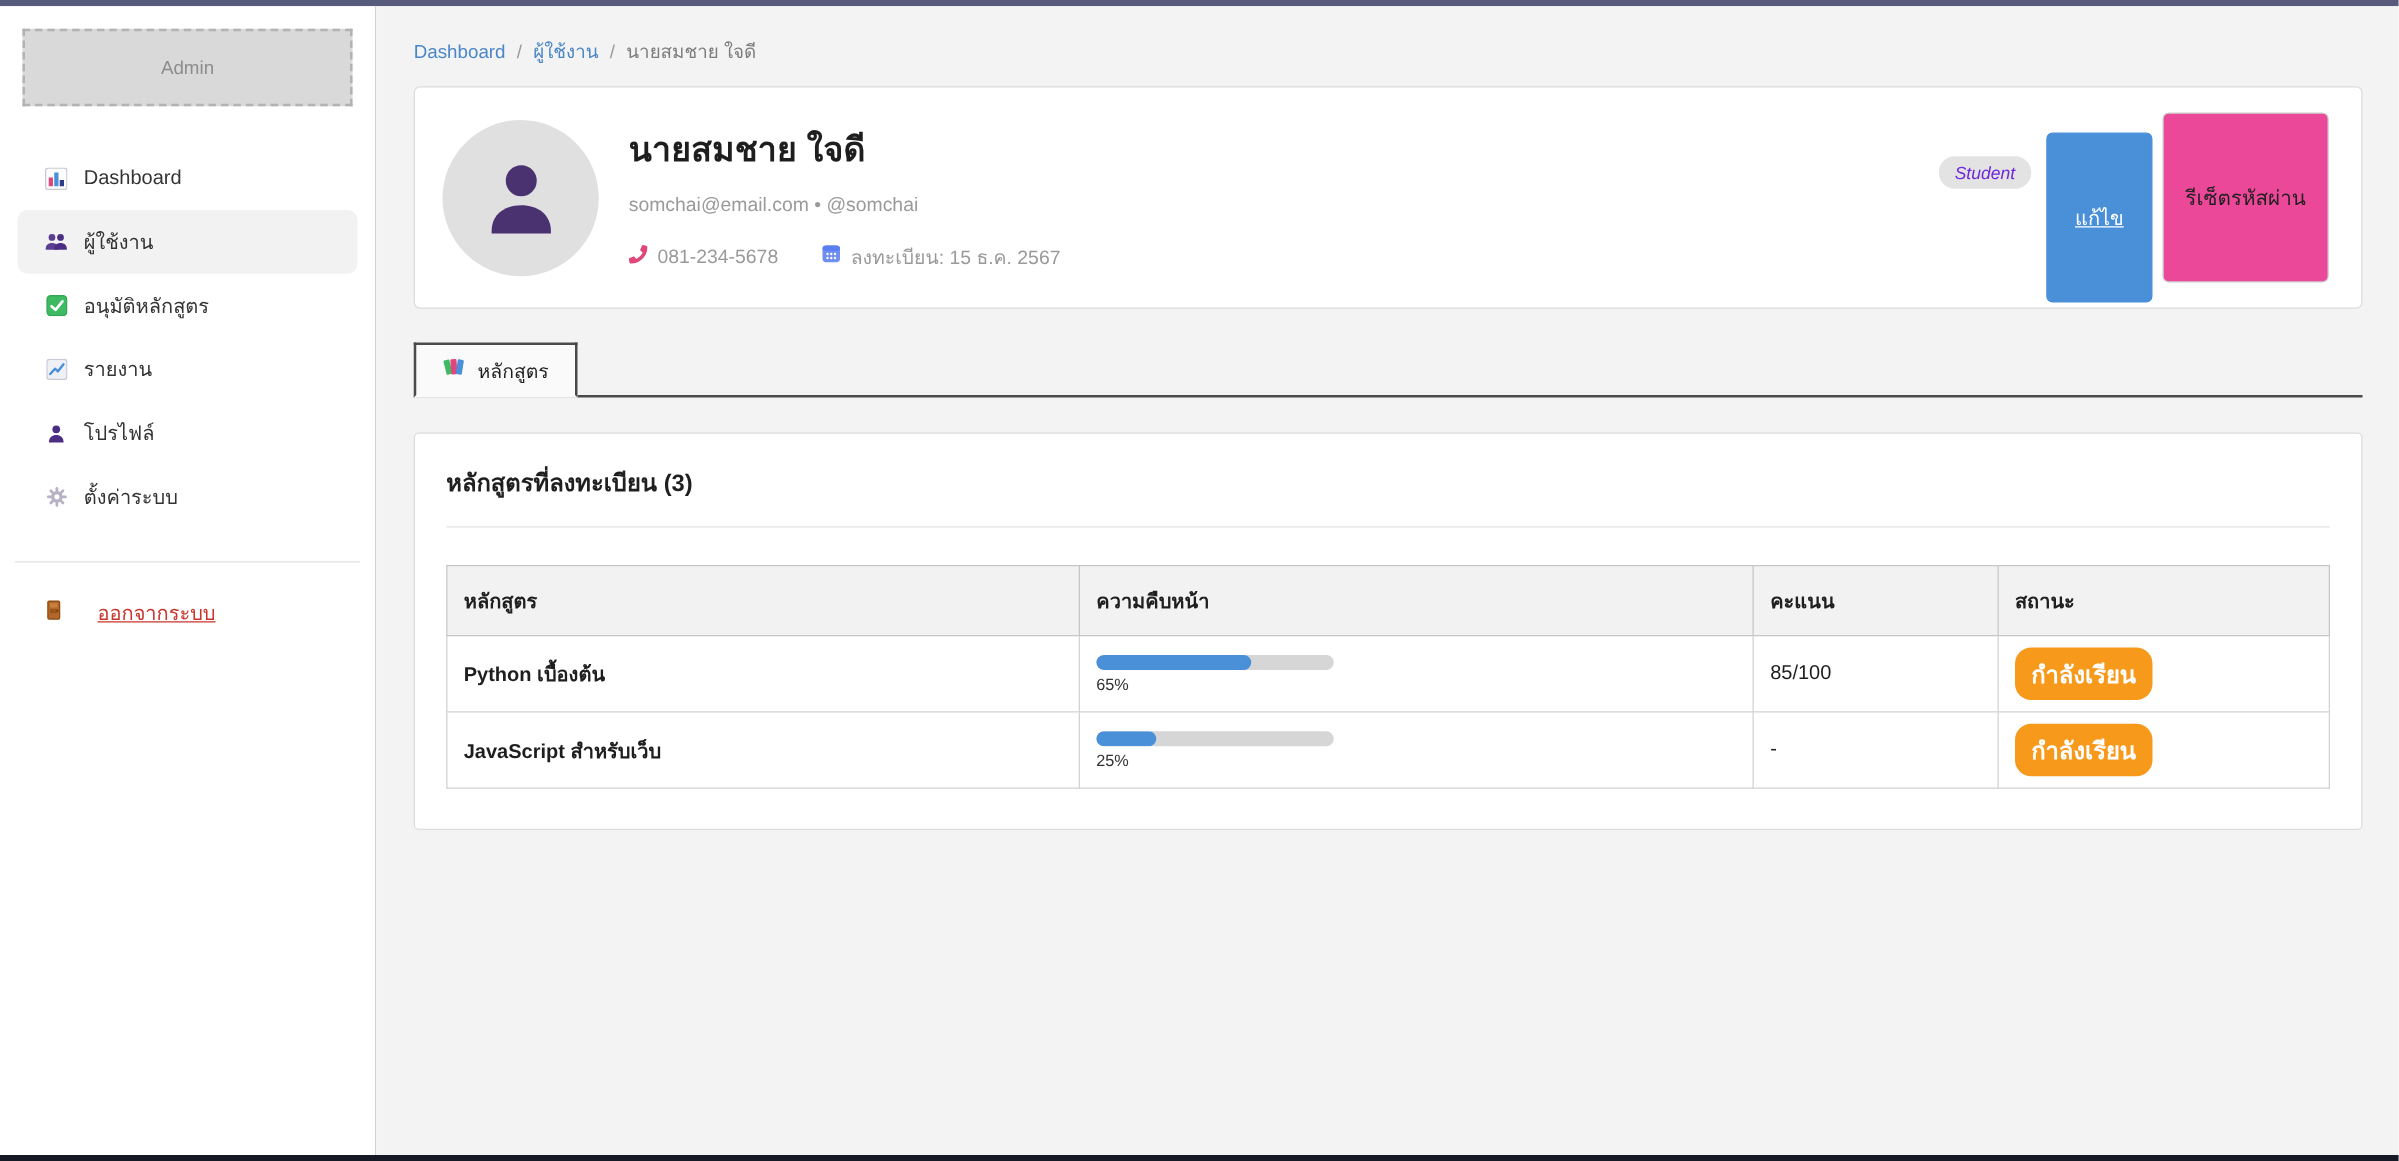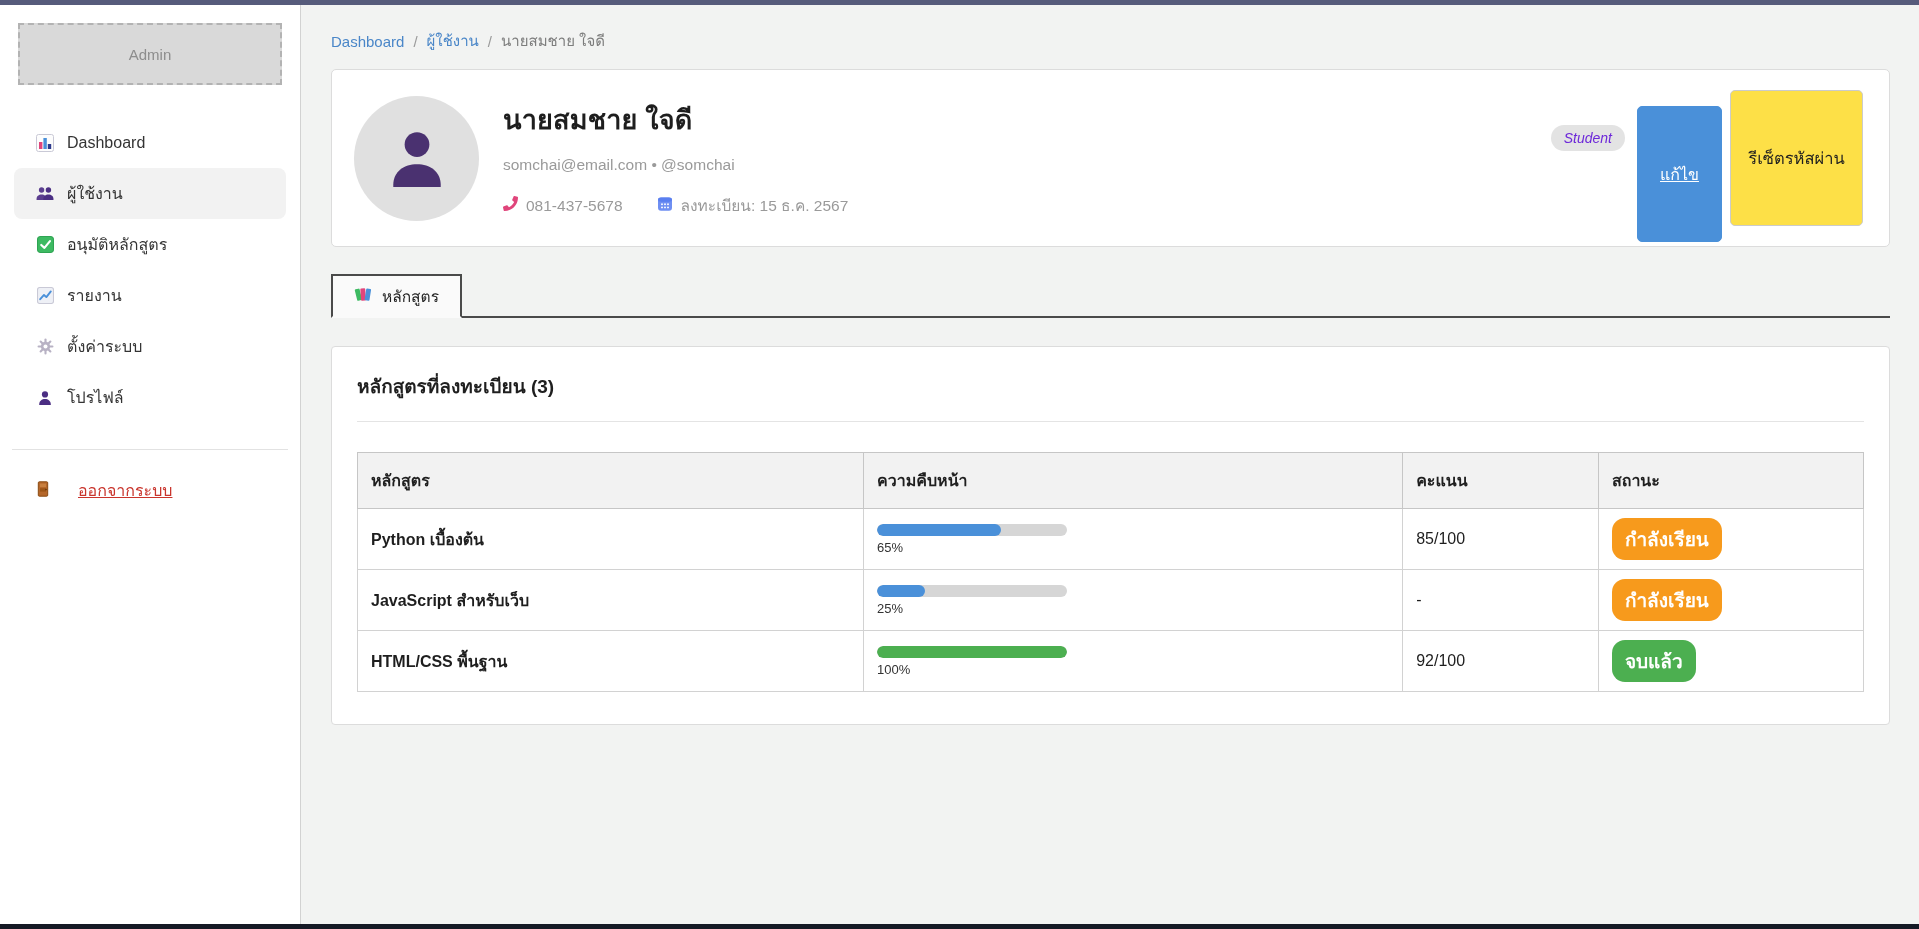--- a/index.html
+++ b/index.html
@@ -60,21 +60,21 @@
     padding:5px 13px; border-radius:14px; margin-right:4px; transform:translateY(-20px);font-style:italic;
   }
   .btn-edit {
     width:85px; height:136px; background:#4a90d9; border:1px solid #4a90d9; border-radius:5px;
     color:#fff; font-size:16px; text-decoration:underline; cursor:pointer;
     display:flex; align-items:center; justify-content:center;
     font-family:inherit;
     margin-top:32px;
   }
   .btn-reset {
-    width:133px; height:136px; background:#fde047; border:1px solid #cbcbcb; border-radius:5px;
+    width:133px; height:136px; background:#ec4899; border:1px solid #cbcbcb; border-radius:5px;
     color:#1f1f1f; font-size:16.5px; cursor:pointer;
     display:flex; align-items:center; justify-content:center;
     font-family:Liberation Mono, monospace;
   }
 
   
   .tab-row { margin-top:27px; border-bottom:2px solid #4a4a4a; display:flex; height:44px; }
   .tab {
     display:inline-flex; align-items:center; gap:9px; padding:0 21px;
     background:#fafafa; border:2px solid #4a4a4a; border-bottom:2px solid #fafafa;
@@ -153,41 +153,41 @@
           <span class="icn">
             <svg viewBox="0 0 16 16" width="17" height="17">
                 <rect x="0.5" y="0.5" width="15" height="15" rx="2" fill="#eef0f6" stroke="#c9c9d6"></rect>
                 <polyline points="3,11.5 6.6,7.5 8.8,9.5 13,4.2" fill="none" stroke="#4a90d9" stroke-width="1.8" stroke-linecap="round" stroke-linejoin="round"></polyline>
               </svg>
           </span>
           <span>รายงาน</span>
         </div>
         <div class="nav-item">
           <span class="icn">
+            <svg viewBox="0 0 16 16" width="16" height="16" fill="#4b2e83">
+                <circle cx="8" cy="4.4" r="3.1"></circle>
+                <path d="M2.2 14.2c0-3.3 2.7-5.3 5.8-5.3s5.8 2 5.8 5.3v.8H2.2z"></path>
+              </svg>
+          </span>
+          <span>โปรไฟล์</span>
+        </div>
+        <div class="nav-item">
+          <span class="icn">
             <svg viewBox="0 0 16 16" width="17" height="17">
                 <g fill="#b8b2c4">
                   <rect x="7" y="0.5" width="2" height="15" rx="1"></rect>
                   <rect x="7" y="0.5" width="2" height="15" rx="1" transform="rotate(45 8 8)"></rect>
                   <rect x="7" y="0.5" width="2" height="15" rx="1" transform="rotate(90 8 8)"></rect>
                   <rect x="7" y="0.5" width="2" height="15" rx="1" transform="rotate(135 8 8)"></rect>
                   <circle cx="8" cy="8" r="4.4"></circle>
                 </g>
                 <circle cx="8" cy="8" r="1.9" fill="#fff"></circle>
               </svg>
           </span>
           <span>ตั้งค่าระบบ</span>
-        </div>
-        <div class="nav-item">
-          <span class="icn">
-            <svg viewBox="0 0 16 16" width="16" height="16" fill="#4b2e83">
-                <circle cx="8" cy="4.4" r="3.1"></circle>
-                <path d="M2.2 14.2c0-3.3 2.7-5.3 5.8-5.3s5.8 2 5.8 5.3v.8H2.2z"></path>
-              </svg>
-          </span>
-          <span>โปรไฟล์</span>
         </div>
       </nav>
 
       <div class="sidebar-divider"></div>
 
       <a class="logout">
         <span class="icn">
           <svg viewBox="0 0 14 16" width="14" height="16">
               <rect x="2.3" y="0.8" width="9.4" height="14.4" rx="1" fill="#b5672a" stroke="#8a4a12"></rect>
               <rect x="4" y="2.6" width="6" height="3.4" fill="#c8803f"></rect>
@@ -219,21 +219,21 @@
         <div class="p-info">
           <div class="p-name">นายสมชาย ใจดี</div>
           <div class="p-email">somchai@email.com • @somchai</div>
           <div class="p-meta">
             <span class="meta-item">
               <span class="icn">
                 <svg viewBox="0 0 512 512" width="15" height="15" fill="#e0457b">
                     <path d="M493.4 24.6l-104-24c-11.3-2.6-22.9 3.3-27.5 13.9l-48 112c-4.2 9.8-1.4 21.3 6.9 28l60.6 49.6c-36 76.7-98.9 140.5-177.2 177.2l-49.6-60.6c-6.8-8.3-18.2-11.1-28-6.9l-112 48C3.9 366.5-2 378.1.6 389.4l24 104C27.1 504.2 36.7 512 48 512c256.1 0 464-207.5 464-464 0-11.2-7.7-20.9-18.6-23.4z"></path>
                   </svg>
               </span>
-              <span>081-437-5678</span>
+              <span>081-234-5678</span>
             </span>
             <span class="meta-item">
               <span class="icn">
                 <svg viewBox="0 0 16 16" width="16" height="16">
                     <rect x="1" y="1.4" width="14" height="13.4" rx="3" fill="#6f8ff2"></rect>
                     <rect x="1" y="1.4" width="14" height="4.4" rx="3" fill="#5a7ff0"></rect>
                     <g fill="#fff">
                       <circle cx="5" cy="8.2" r="0.95"></circle>
                       <circle cx="8" cy="8.2" r="0.95"></circle>
                       <circle cx="11" cy="8.2" r="0.95"></circle>
@@ -296,31 +296,20 @@
               <td class="course-name">JavaScript สำหรับเว็บ</td>
               <td>
                 <div class="progress-track">
                     <div class="progress-fill" style="width: 25%; background: rgb(74, 144, 217);"></div>
                   </div>
                 <div class="progress-label">25%</div>
               </td>
               <td class="score-cell">-</td>
               <td><span class="status-badge" style="background: rgb(247, 154, 28);">กำลังเรียน</span></td>
             </tr>
-            <tr>
-              <td class="course-name">HTML/CSS พื้นฐาน</td>
-              <td>
-                <div class="progress-track">
-                    <div class="progress-fill" style="width: 100%; background: rgb(76, 175, 80);"></div>
-                  </div>
-                <div class="progress-label">100%</div>
-              </td>
-              <td class="score-cell">92/100</td>
-              <td><span class="status-badge" style="background: rgb(76, 175, 80);">จบแล้ว</span></td>
-            </tr>
           </tbody>
         </table>
       </section>
 
     </main>
   </div>
 
   <div class="bottom-bar"></div>
 </div>
 

